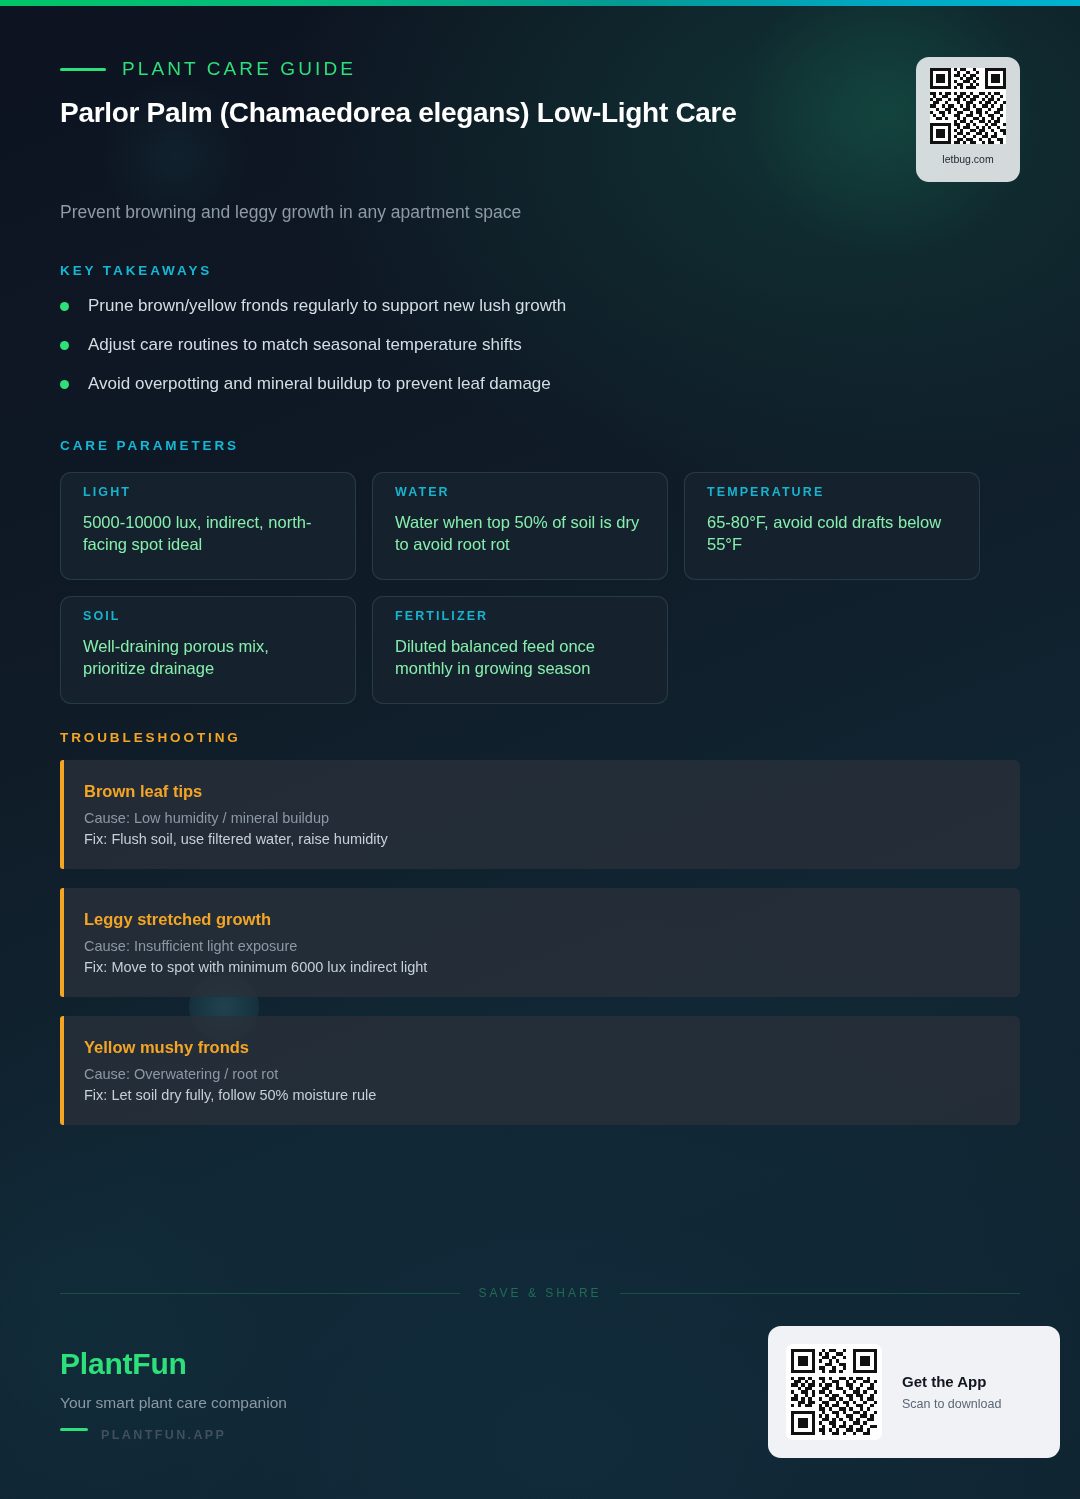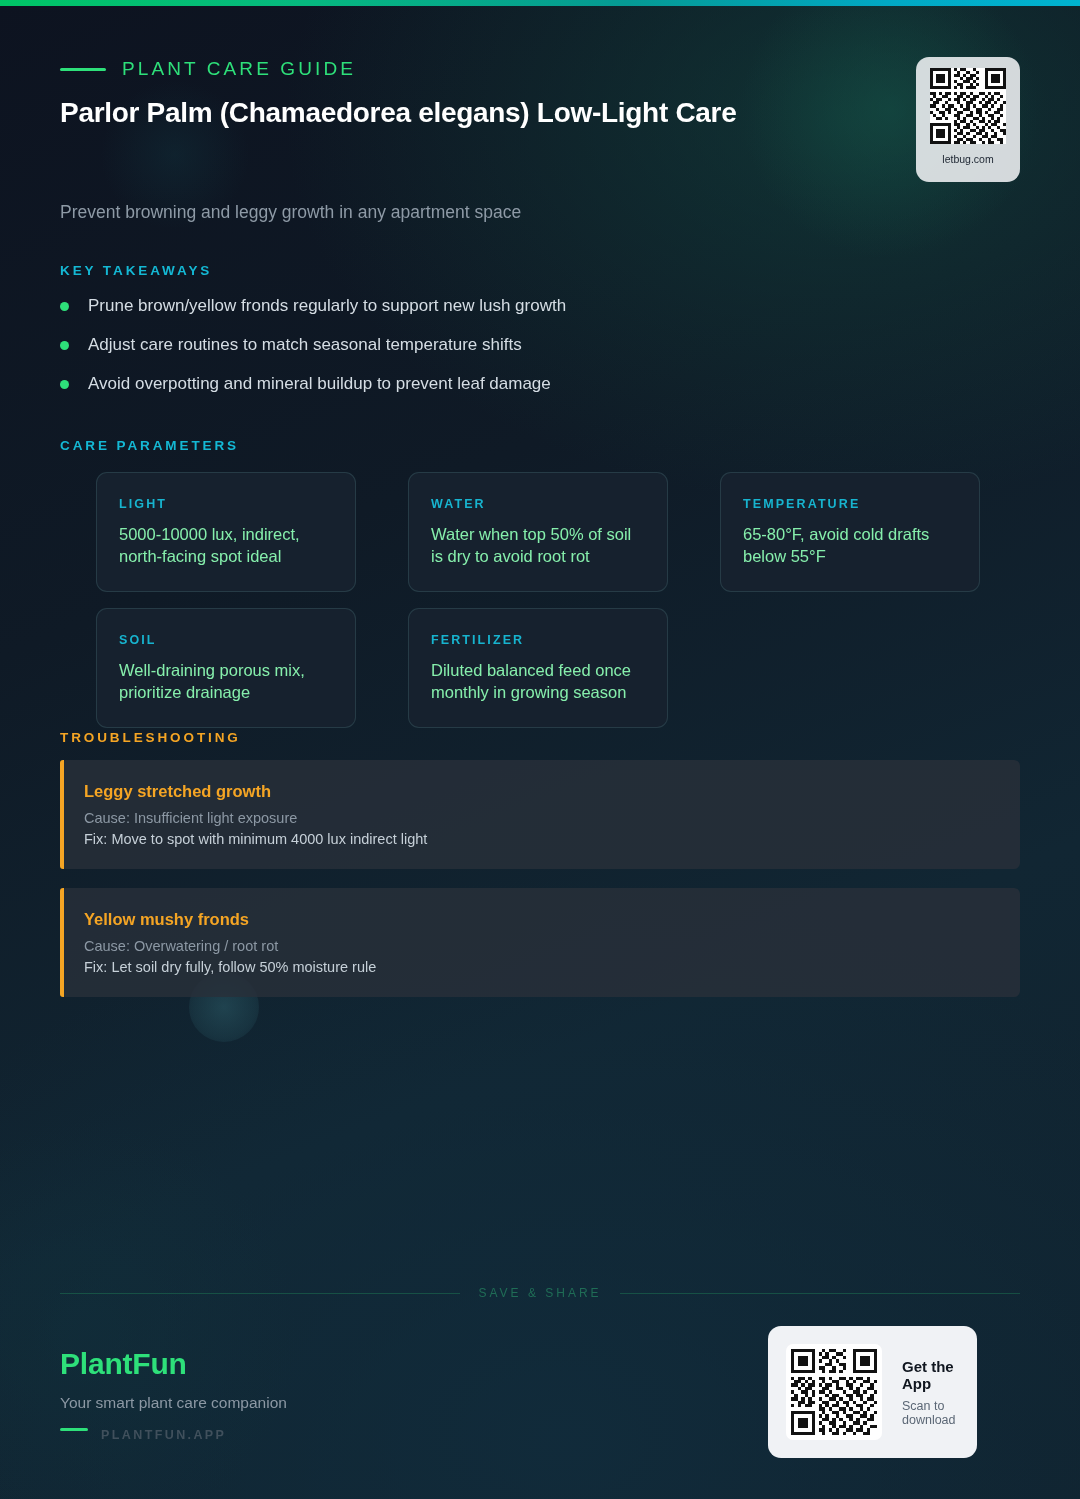--- a/index.html
+++ b/index.html
@@ -70,21 +70,21 @@
   .take .dot { width:9px; height:9px; border-radius:50%; background:#2ee07a; margin-top:7px; flex:0 0 9px; }
   .take .tx { font-size:17px; line-height:22px; color:#d5dde4; }
 
   
   #care-grid {
     position:absolute; left:60px; top:472px; width:960px;
     display:grid; grid-template-columns:repeat(3,296px); gap:16px 16px; z-index:3;
   }
   .pcard {
     background:#16212e; border:1px solid rgba(70,112,116,.34); border-radius:11px;
-    padding:24px 22px 24px 22px; min-height:103px;margin-left:36px;
+    padding:12px 22px 24px 22px; min-height:103px;
   }
   .pcard .k { font-size:12.5px; font-weight:700; letter-spacing:2.1px; color:#17b4cf; margin-bottom:12px; }
   .pcard .v { font-size:16.5px; line-height:22px; color:#86efac; }
 
   
   #trouble { position:absolute; left:60px; top:760px; width:960px; z-index:3; }
   .tcard {
     position:relative; background:rgba(40,47,57,.82); border-radius:6px;
     padding:22px 22px 22px 24px; margin-bottom:19px; min-height:98px;
   }
@@ -100,21 +100,21 @@
 
   
   #brand { position:absolute; left:60px; top:1347px; z-index:3; }
   #brand .bname { font-size:30px; font-weight:700; color:#2ee07a; letter-spacing:-.2px; }
   #brand .btag  { font-size:15.5px; color:#8c98a4; margin-top:13px; }
   #brand .burl  { display:flex; align-items:flex-start; gap:13px; margin-top:16px; }
   #brand .burl .dash { width:28px; height:3px; background:#2ee07a; border-radius:2px; }
   #brand .burl .utxt { font-size:12.5px; letter-spacing:2.4px; font-weight:700; color:#40505c; }
 
   .qr-card-bottom {
-    position:absolute; left:768px; top:1326px; width:209px; height:132px;
+    position:absolute; left:768px; top:1326px; width:292px; height:132px;
     background:#f0f2f5; border-radius:13px; z-index:4;
     display:flex; align-items:center; padding:0 22px 0 18px; gap:20px;
   }
   .qr-card-bottom .qrwrap { width:96px; height:96px; background:#fff; border-radius:7px; padding:5px; }
   .qr-card-bottom .qr { width:86px; height:86px; }
   .qr-card-bottom .tcol { display:flex; flex-direction:column; gap:7px; }
   .qr-card-bottom .ta { font-size:15px; font-weight:700; color:#10161f; }
   .qr-card-bottom .tb { font-size:12.5px; color:#5b6775; }
 </style>
 </head>
@@ -338,23 +338,29 @@
     <div class="pcard">
       <div class="k">FERTILIZER</div>
       <div class="v">Diluted balanced feed once monthly in growing season</div>
     </div>
   </div>
 
   <div class="sec-label" id="lbl-trouble">TROUBLESHOOTING</div>
   <div id="trouble">
     <div class="tcard">
       <span class="bar"></span>
+      <div class="issue">Brown leaf tips</div>
+      <div class="cause">Cause: Low humidity / mineral buildup</div>
+      <div class="fix">Fix: Flush soil, use filtered water, raise humidity</div>
+    </div>
+    <div class="tcard">
+      <span class="bar"></span>
       <div class="issue">Leggy stretched growth</div>
       <div class="cause">Cause: Insufficient light exposure</div>
-      <div class="fix">Fix: Move to spot with minimum 4000 lux indirect light</div>
+      <div class="fix">Fix: Move to spot with minimum 6000 lux indirect light</div>
     </div>
     <div class="tcard">
       <span class="bar"></span>
       <div class="issue">Yellow mushy fronds</div>
       <div class="cause">Cause: Overwatering / root rot</div>
       <div class="fix">Fix: Let soil dry fully, follow 50% moisture rule</div>
     </div>
   </div>
 
   <div id="divider">

